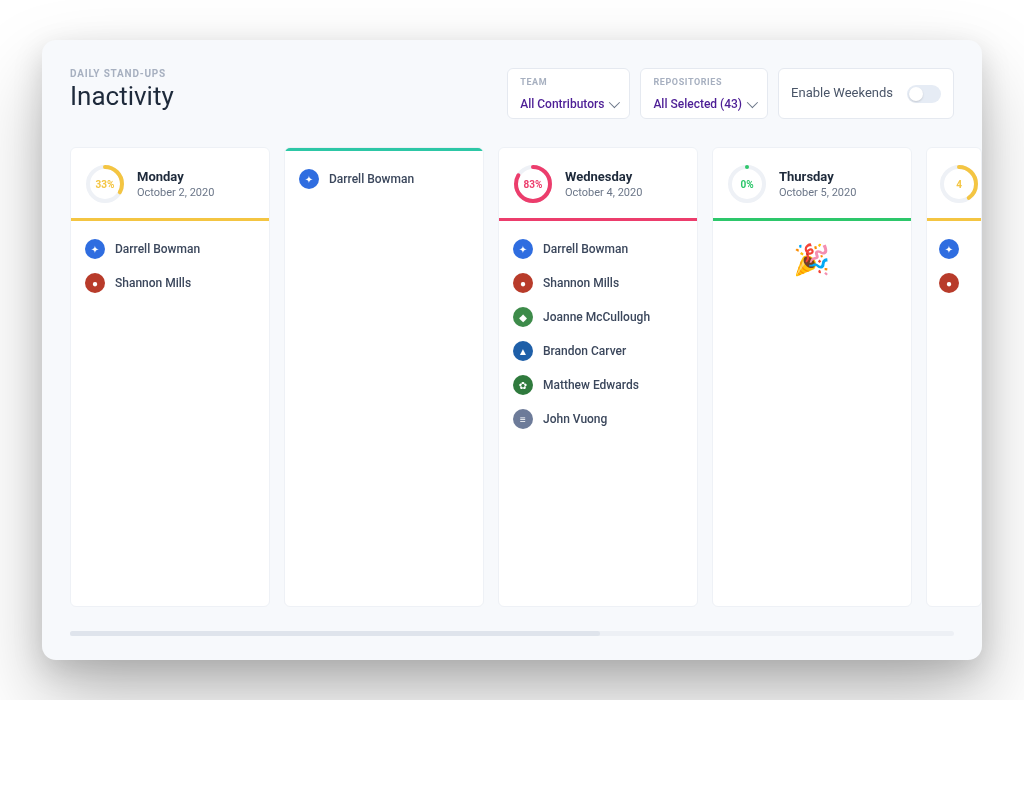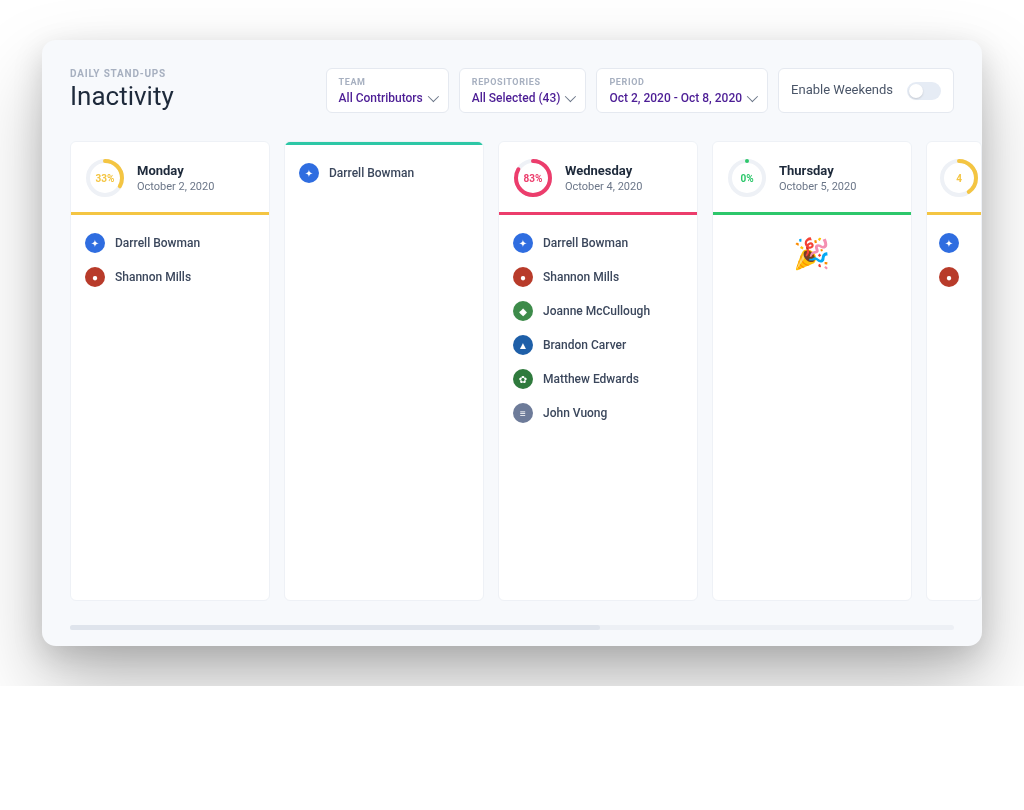--- a/index.html
+++ b/index.html
@@ -8,21 +8,21 @@
     background: #fff;
     padding: 40px 20px;
     color: #1e2a3b;
   }
   .app-window {
     width: 940px;
     margin: 0 auto;
     background: #f7f9fc;
     border-radius: 14px;
     box-shadow: 0 40px 80px rgba(0,0,0,0.25), 0 10px 30px rgba(0,0,0,0.15);
-    padding: 28px 0 16px 28px;
+    padding: 28px 0 24px 28px;
     overflow: hidden;
     position: relative;
   }
   .header {
     display: flex;
     align-items: flex-start;
     justify-content: space-between;
     padding-right: 28px;
     margin-bottom: 28px;
   }
@@ -48,21 +48,21 @@
     padding: 8px 12px 7px 12px;
     min-width: 110px;
     cursor: pointer;
   }
   .filter-label {
     font-size: 9px;
     font-weight: 700;
     letter-spacing: 0.6px;
     color: #a7b0c0;
     text-transform: uppercase;
-    margin-bottom: 4px;
+    margin-bottom: 10px;
   }
   .filter-value {
     font-size: 12px;
     font-weight: 500;
     color: #4c1d95;
     display: flex;
     align-items: center;
     gap: 5px;
     white-space: nowrap;
   }
@@ -195,27 +195,20 @@
         <div class="filter-label">TEAM</div>
         <div class="filter-value">
           <span>All Contributors</span>
           <span class="chev"></span>
         </div>
       </div>
       <div class="filter-box">
         <div class="filter-label">REPOSITORIES</div>
         <div class="filter-value">
           <span>All Selected (43)</span>
-          <span class="chev"></span>
-        </div>
-      </div>
-      <div class="filter-box">
-        <div class="filter-label">PERIOD</div>
-        <div class="filter-value">
-          <span>Oct 2, 2020 - Oct 8, 2020</span>
           <span class="chev"></span>
         </div>
       </div>
       <div class="toggle-box">
         <div class="toggle-label">
           <div>Enable Weekends</div>
         </div>
         <div class="toggle"></div>
       </div>
     </div>

